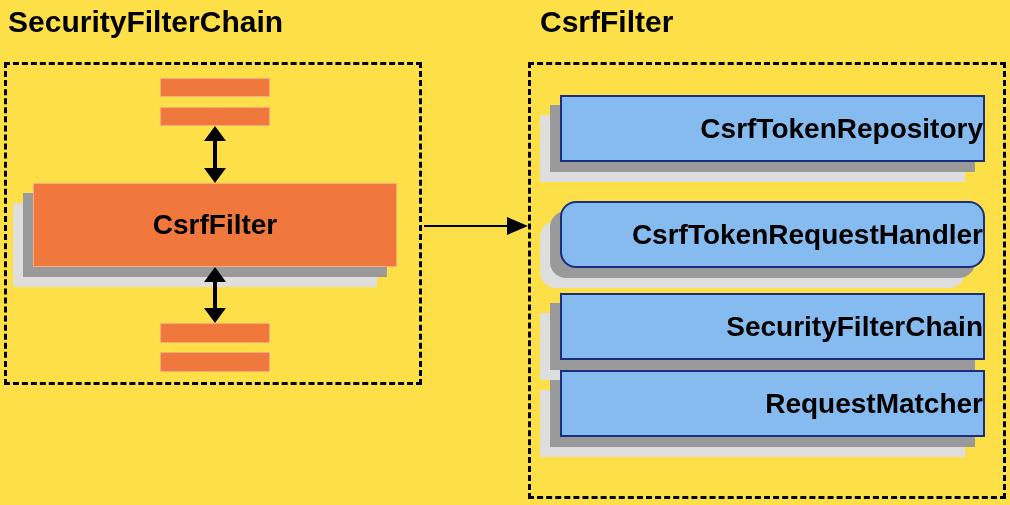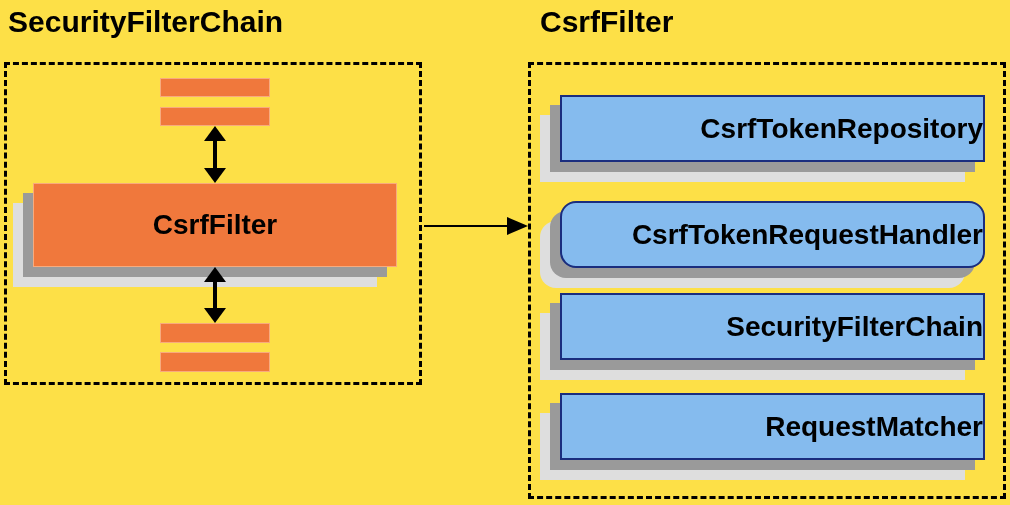--- a/index.html
+++ b/index.html
@@ -154,17 +154,17 @@
   </div>
 
   <div class="node blue-node" style="top:201px;border-radius:16px;">
     <span>CsrfTokenRequestHandler</span>
   </div>
 
   <div class="node blue-node" style="top:293px;">
     <span>SecurityFilterChain</span>
   </div>
 
-  <div class="node blue-node" style="top:393px;">
+  <div class="node blue-node" style="top:370px;">
     <span>RequestMatcher</span>
   </div>
 
 </div>
 
 </body></html>

